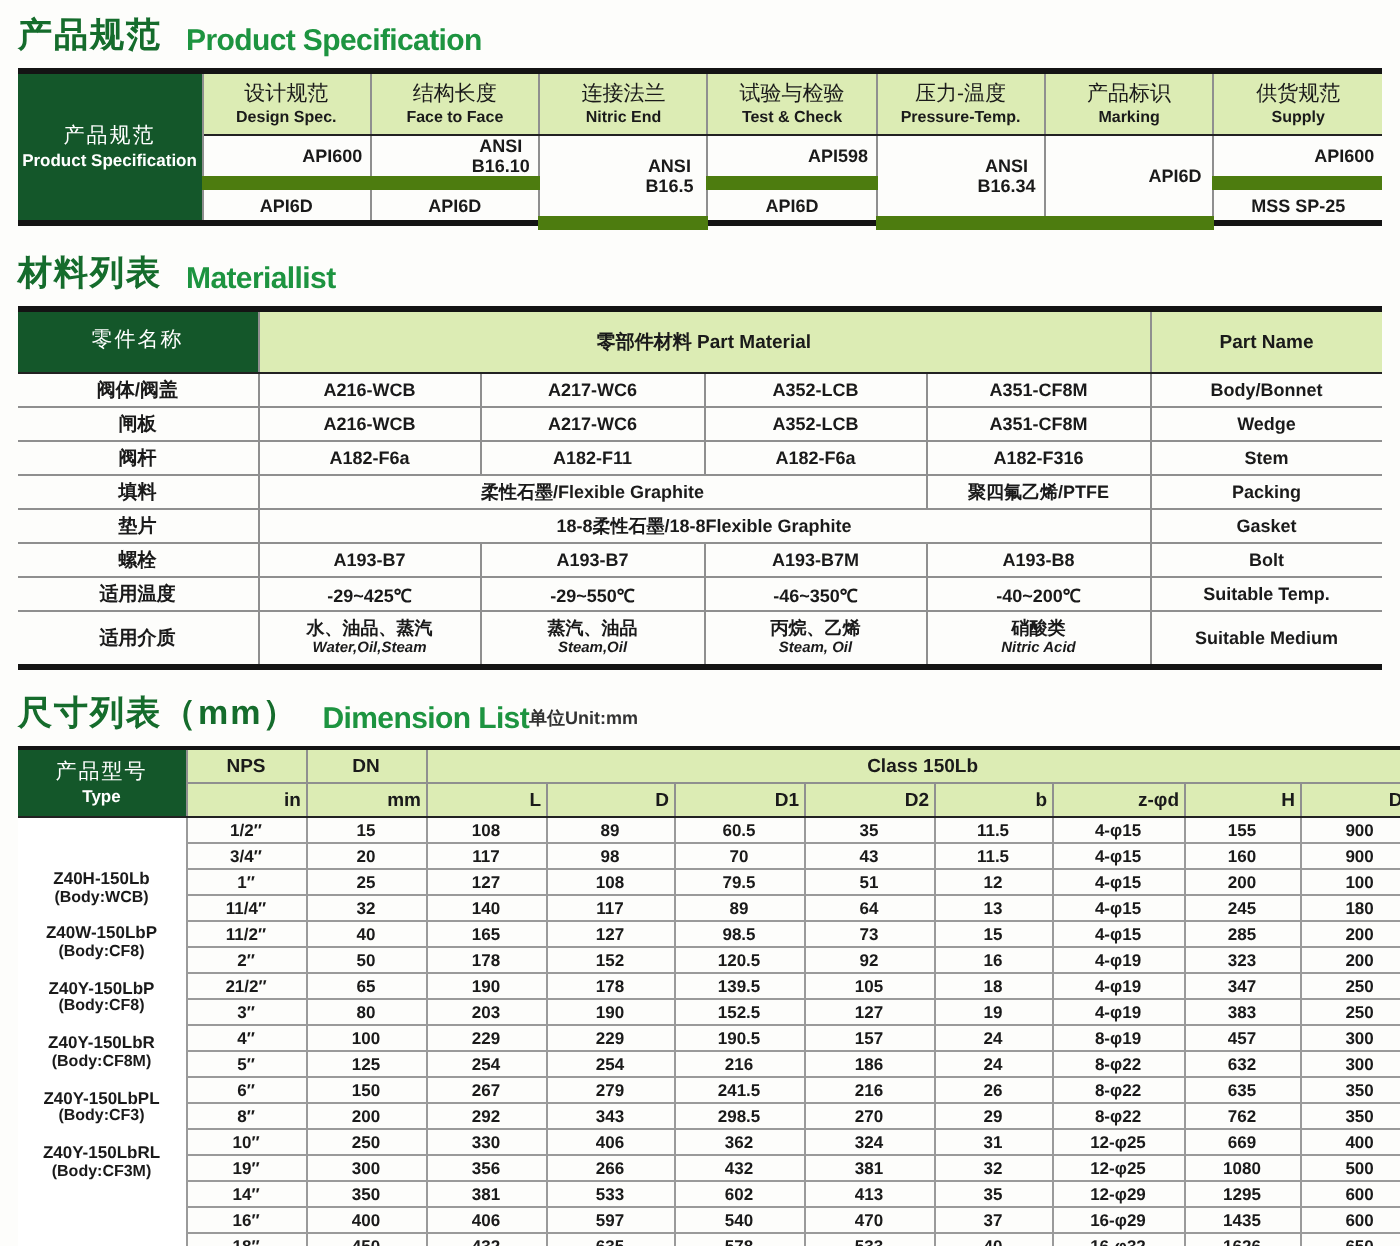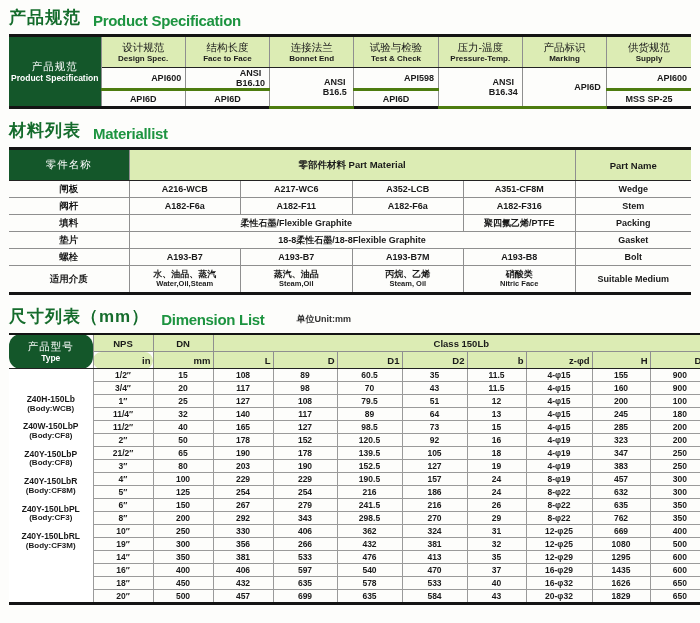--- a/index.html
+++ b/index.html
@@ -4,57 +4,57 @@
 <style>
   html,body{margin:0;padding:0;background:#fdfdfb;}
   body{width:700px;height:623px;overflow:hidden;font-family:"Liberation Sans",sans-serif;color:#1a1a1a;}
   .wrap{padding:6px 9px 0 9px;}
   
   .sec-head{display:flex;align-items:flex-end;gap:12px;margin:0 0 5px 0;}
   .sec-head .zh{font-size:17px;font-weight:bold;color:#156c2c;letter-spacing:1px;}
   .sec-head .en{font-size:15px;font-weight:bold;color:#1d9440;letter-spacing:-0.3px;}
   .head-row{display:flex;justify-content:flex-start;align-items:flex-end;margin:10px 0 5px 0;}
   .head-row .sec-head{margin:0;}
-  .unit{font-size:9px;font-weight:bold;color:#333;padding-bottom:2px;margin-left:32px;}
+  .unit{font-size:9px;font-weight:bold;color:#333;padding-bottom:2px;}
   
   table{border-collapse:collapse;width:100%;table-layout:fixed;}
   td{padding:0 2px;text-align:center;vertical-align:middle;overflow:hidden;}
   .dark{background:#14572a;color:#fff;}
   .lg{background:#dcecb4;}
   
   .t1{border-top:3px solid #141414;border-bottom:3px solid #141414;margin-bottom:4px;}
   .t1 td{border-left:1px solid #8f8f8f;border-right:1px solid #8f8f8f;}
   .t1 td:first-child{border-left:none;}
   .t1 td:last-child{border-right:none;}
   .t1 .hdr td{height:30px;border-bottom:1.6px solid #222;}
   .t1 .corner{border-bottom:none;}
-  .t1 .r1 td{height:15px;border-bottom:3px solid #4d7c0f;padding-left:48px;}
+  .t1 .r1 td{height:15px;border-bottom:7px solid #4d7c0f;padding-left:48px;}
   .t1 .r2 td{height:15px;}
   .czh{display:block;font-size:10.5px;font-weight:normal;line-height:1.25;}
   .cen{display:block;font-size:8px;font-weight:bold;line-height:1.2;}
   .dark .czh{font-size:10.5px;letter-spacing:1px;}
   .dark .cen{font-size:8.5px;}
   .val{font-size:9px;font-weight:bold;}
   
   .t2{border-top:3px solid #141414;border-bottom:3px solid #141414;margin-bottom:2px;}
   .t2 td{border:1px solid #8f8f8f;}
   .t2 tr td:first-child{border-left:none;}
   .t2 tr td:last-child{border-right:none;}
   .t2 .hdr td{height:30px;border-bottom:1.8px solid #222;font-weight:bold;}
   .t2 .hdr .mt{font-size:9.5px;}
   .t2 .hdr .czh{font-size:10.5px;}
   .t2 tbody td{height:16px;font-size:9px;font-weight:bold;}
   .t2 .rowname{font-size:9.5px;font-weight:bold;}
   .t2 .med td{height:26px;}
   .cell2 .l1{display:block;font-size:9px;font-weight:bold;line-height:1.2;}
-  .cell2 .l2{display:block;font-size:7.5px;font-weight:bold;line-height:1.1;}
+  .cell2 .l2{display:block;font-size:7.5px;font-weight:bold;line-height:1.1;font-style:italic;}
   
   .t3{border-top:2.5px solid #141414;border-bottom:3px solid #141414;}
   .t3 thead td{border:1px solid #8f8f8f;font-weight:bold;}
-  .t3 thead tr td:first-child{border-left:none;border-radius:12px;}
+  .t3 thead tr td:first-child{border-left:none;}
   .t3 thead tr td:last-child{border-right:none;}
   .t3 .h1 td{height:16px;font-size:9.5px;}
   .t3 .h2 td{height:16px;border-bottom:1.8px solid #222;font-size:9.5px;text-align:right;}
   .t3 .typehead{border-bottom:1.8px solid #222;}
   .t3 .typehead .czh{letter-spacing:1px;}
   .t3 tbody td{height:12px;line-height:12px;border:1px solid #9a9a9a;font-size:8.5px;font-weight:bold;padding:0 1px;}
   .t3 tbody tr td:last-child{border-right:none;}
   .typecell{border:none !important;border-right:1px solid #9a9a9a !important;background:#fff;vertical-align:top !important;}
   .typeinner{display:flex;flex-direction:column;padding-top:25px;gap:8px;}
   .tblock .l1{display:block;font-size:8.5px;font-weight:bold;line-height:1.25;}
@@ -90,21 +90,21 @@
       <td class="lg">
             <span class="czh">设计规范</span>
             <span class="cen">Design Spec.</span>
           </td>
       <td class="lg">
             <span class="czh">结构长度</span>
             <span class="cen">Face to Face</span>
           </td>
       <td class="lg">
             <span class="czh">连接法兰</span>
-            <span class="cen">Bonnet End</span>
+            <span class="cen">Nitric End</span>
           </td>
       <td class="lg">
             <span class="czh">试验与检验</span>
             <span class="cen">Test &amp; Check</span>
           </td>
       <td class="lg">
             <span class="czh">压力-温度</span>
             <span class="cen">Pressure-Temp.</span>
           </td>
       <td class="lg">
@@ -154,20 +154,28 @@
       <tr class="hdr">
         <td class="dark">
             <span class="czh">零件名称</span>
           </td>
         <td class="lg mt" colspan="4">零部件材料 Part Material</td>
         <td class="lg mt">Part Name</td>
       </tr>
     </thead>
     <tbody>
       <tr>
+        <td class="rowname">阀体/阀盖</td>
+        <td>A216-WCB</td>
+        <td>A217-WC6</td>
+        <td>A352-LCB</td>
+        <td>A351-CF8M</td>
+        <td>Body/Bonnet</td>
+      </tr>
+      <tr>
         <td class="rowname">闸板</td>
         <td>A216-WCB</td>
         <td>A217-WC6</td>
         <td>A352-LCB</td>
         <td>A351-CF8M</td>
         <td>Wedge</td>
       </tr>
       <tr>
         <td class="rowname">阀杆</td>
         <td>A182-F6a</td>
@@ -188,37 +196,45 @@
         <td>Gasket</td>
       </tr>
       <tr>
         <td class="rowname">螺栓</td>
         <td>A193-B7</td>
         <td>A193-B7</td>
         <td>A193-B7M</td>
         <td>A193-B8</td>
         <td>Bolt</td>
       </tr>
+      <tr>
+        <td class="rowname">适用温度</td>
+        <td>-29~425℃</td>
+        <td>-29~550℃</td>
+        <td>-46~350℃</td>
+        <td>-40~200℃</td>
+        <td>Suitable Temp.</td>
+      </tr>
       <tr class="med">
         <td class="rowname">适用介质</td>
         <td class="cell2">
             <span class="l1">水、油品、蒸汽</span>
             <span class="l2">Water,Oil,Steam</span>
           </td>
         <td class="cell2">
             <span class="l1">蒸汽、油品</span>
             <span class="l2">Steam,Oil</span>
           </td>
         <td class="cell2">
             <span class="l1">丙烷、乙烯</span>
             <span class="l2">Steam, Oil</span>
           </td>
         <td class="cell2">
             <span class="l1">硝酸类</span>
-            <span class="l2">Nitric Face</span>
+            <span class="l2">Nitric Acid</span>
           </td>
         <td>Suitable Medium</td>
       </tr>
     </tbody>
   </table>
 
   <div class="head-row">
     <div class="sec-head">
       <span class="zh">尺寸列表（mm）</span>
       <span class="en">Dimension List</span>
@@ -458,21 +474,21 @@
           <td>32</td>
           <td>12-φ25</td>
           <td>1080</td>
           <td>500</td>
         </tr>
       <tr>
           <td>14″</td>
           <td>350</td>
           <td>381</td>
           <td>533</td>
-          <td>476</td>
+          <td>602</td>
           <td>413</td>
           <td>35</td>
           <td>12-φ29</td>
           <td>1295</td>
           <td>600</td>
         </tr>
       <tr>
           <td>16″</td>
           <td>400</td>
           <td>406</td>

